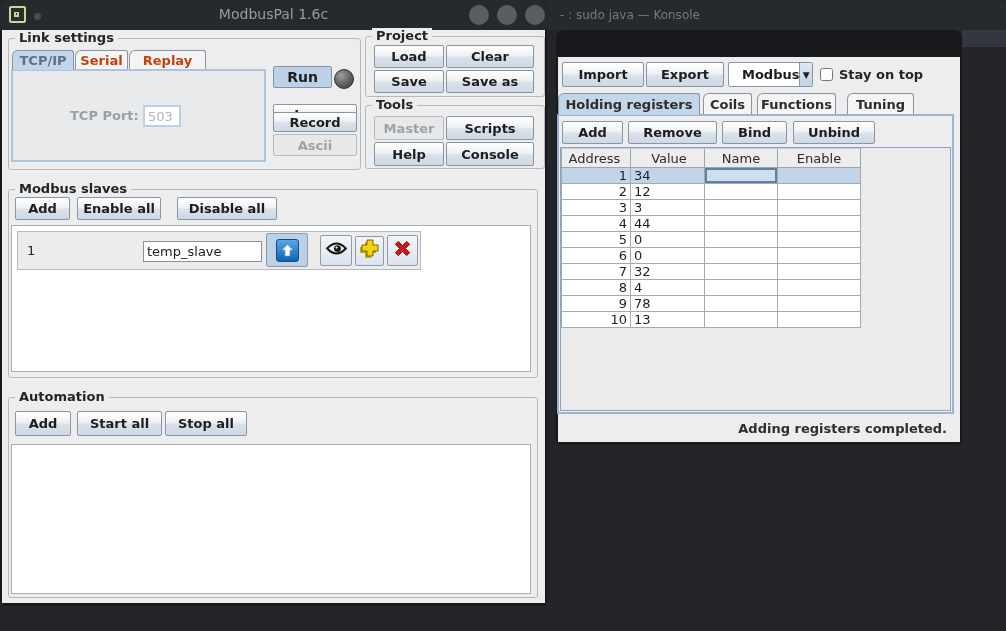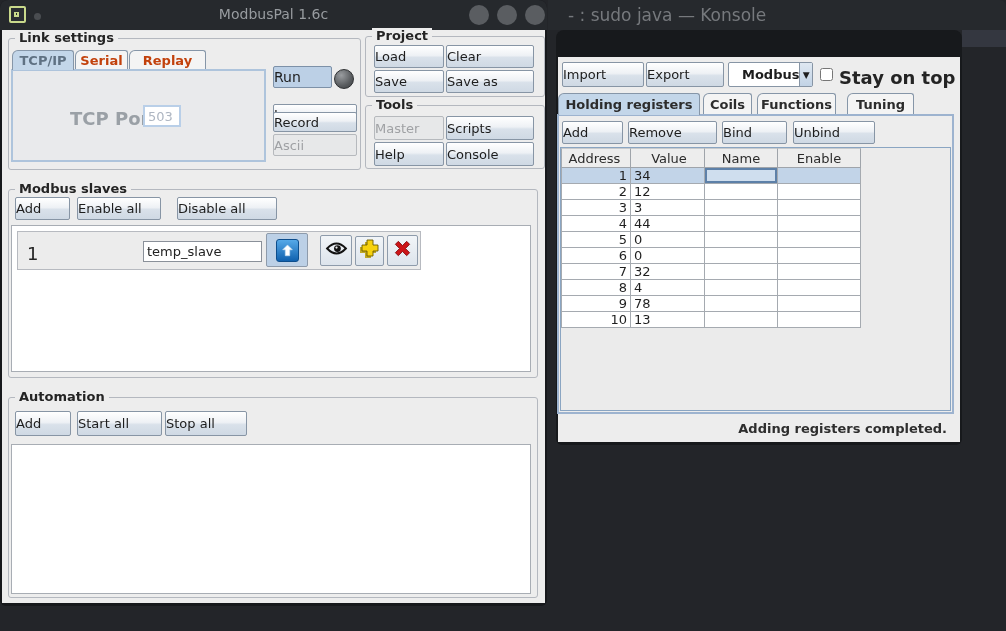--- a/index.html
+++ b/index.html
@@ -11,24 +11,24 @@
   .titlebar { position:absolute; left:0; top:0; right:0; background:#26292d; border-radius:8px 8px 0 0; }
   .win-title { position:absolute; left:0; right:0; text-align:center; font-size:14px; }
   .appicon { position:absolute; border:2px solid #c9d98b; background:#2a2d31; border-radius:2px; }
   .appicon .glyph { position:absolute; left:3px; top:4px; width:5px; height:5px; border:2px solid #c9d98b; border-top-width:1px; }
   .tb-dot { position:absolute; width:7px; height:7px; border-radius:50%; }
   .circle-btn { position:absolute; border-radius:50%; background:#5a5d61; }
 
   .body-bg { position:absolute; background:#ededed; }
 
   
-  .swbtn { position:absolute; display:flex; align-items:center; justify-content:flex-start;
+  .swbtn { position:absolute; display:flex; align-items:center; justify-content:center;
            background:linear-gradient(#ffffff,#eef1f5 45%,#d9e1ea 55%,#cfd9e4);
            border:1px solid #8795a5; border-radius:2px;
-           font-weight:normal; font-size:13px; color:#1d1d1d; cursor:default; }
+           font-weight:bold; font-size:13px; color:#1d1d1d; cursor:default; }
   .swbtn.sel { background:#bcd0e6; border-color:#7d91a8; }
   .swbtn.disabled { background:#e7e8e9; color:#9fa1a4; border-color:#b6b9bd; }
   .group { position:absolute; border:1px solid #b4b8bf; border-radius:3px; }
   .group-label { position:absolute; top:-9px; left:6px; background:#ededed; padding:0 4px;
                  font-weight:bold; font-size:13px; color:#242424; white-space:nowrap; }
   .tab { position:absolute; display:flex; align-items:center; justify-content:center;
          background:#f4f4f4; border:1px solid #8696a8; border-bottom:none;
          border-radius:6px 3px 0 0; font-weight:bold; font-size:13px; color:#2c2c2c; }
   .tab.sel { background:#c3d6e9; z-index:3; }
   .tab.dim { color:#c2410c; }
@@ -60,30 +60,30 @@
                background:linear-gradient(#56a9e8,#1061ae); display:flex; align-items:center; justify-content:center; }
   .led { position:absolute; width:20px; height:20px; border-radius:50%;
          background:radial-gradient(circle at 35% 30%, #9a9da0, #595c5f 60%, #3a3d40);
          border:1px solid #2e3032; }
   .combo { position:absolute; display:flex; border:1px solid #8795a5; border-radius:2px; background:#fff;padding-left:6px; }
   .combo-text { flex:1; display:flex; align-items:center; padding-left:7px; font-weight:bold; font-size:13px; color:#1d1d1d; }
   .combo-arrow { width:24px; display:flex; align-items:center; justify-content:center;
                  background:linear-gradient(#dfe8f1,#c2d3e6); border-left:1px solid #8795a5; font-size:9px; color:#1d1d1d; }
   .cbx { position:absolute; width:13px; height:13px; background:linear-gradient(#fff,#e9edf1);
          border:1px solid #7b8794; }
-  .lbl { position:absolute; font-size:18px; color:#242424; white-space:nowrap; }
+  .lbl { position:absolute; font-size:13px; color:#242424; white-space:nowrap; }
   .status-text { position:absolute; text-align:right; font-weight:bold; font-size:13px; color:#2e2e2e; }
 </style>
 </head>
 <body>
 
 <div id="desktop">
 
   <div style="position:absolute;left:548px;top:0;width:458px;height:30px;background:#26292d;border-radius:0 6px 0 0;">
-    <span style="position:absolute;left:20px;top:0;line-height:30px;font-size:17px;color:#76797d;">- : sudo java — Konsole</span>
+    <span style="position:absolute;left:12px;top:0;line-height:30px;font-size:12px;color:#76797d;">- : sudo java — Konsole</span>
   </div>
   <div style="position:absolute;left:962px;top:30px;width:44px;height:17px;background:#343740;"></div>
 
   <div class="win" style="left:0;top:0;width:547px;height:606px;">
     <div class="titlebar" style="height:30px;">
       <div class="appicon" style="left:9px;top:6px;width:17px;height:17px;">
         <div class="glyph"></div>
       </div>
       <div class="tb-dot" style="left:34px;top:13px;background:#4a4d51;"></div>
       <div class="win-title" style="top:6px;color:#989ca0;">ModbusPal 1.6c</div>

